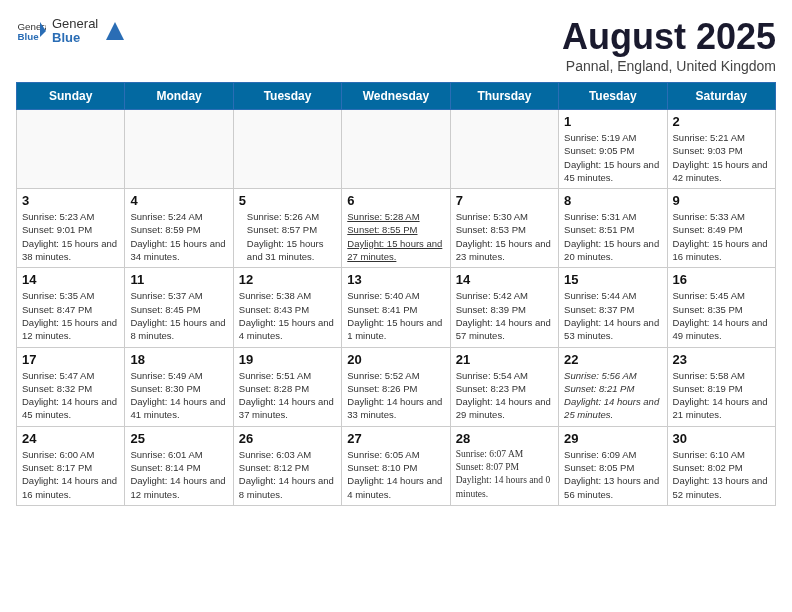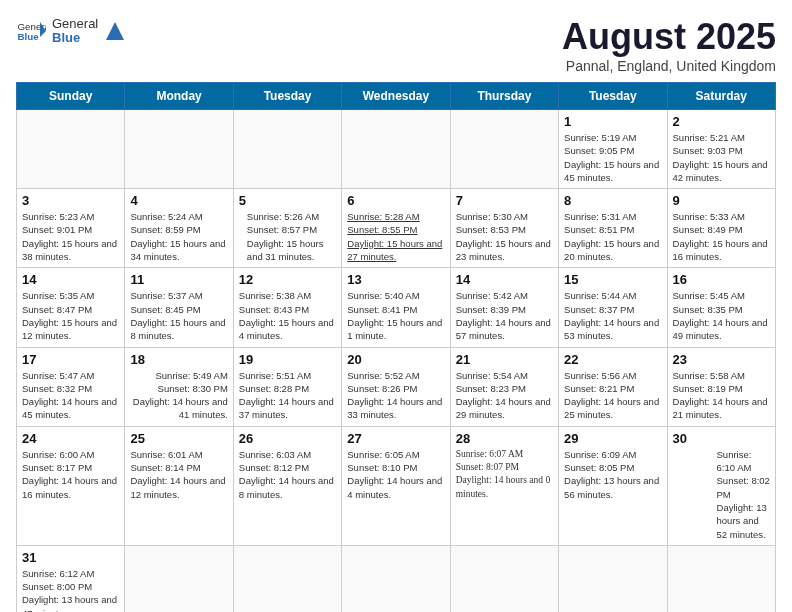--- a/index.html
+++ b/index.html
@@ -223,21 +223,21 @@
       </tr>
       <tr>
         <td>
           <span class="day-number">17</span>
           <div class="day-info" style="white-space: pre-line;">Sunrise: 5:47 AM
 Sunset: 8:32 PM
 Daylight: 14 hours and 45 minutes.</div>
         </td>
         <td>
           <span class="day-number">18</span>
-          <div class="day-info" style="white-space: pre-line; text-align: right;">Sunrise: 5:49 AM
+          <div class="day-info" style="white-space: pre-line;">Sunrise: 5:49 AM
 Sunset: 8:30 PM
 Daylight: 14 hours and 41 minutes.</div>
         </td>
         <td>
           <span class="day-number">19</span>
           <div class="day-info" style="white-space: pre-line;">Sunrise: 5:51 AM
 Sunset: 8:28 PM
 Daylight: 14 hours and 37 minutes.</div>
         </td>
         <td>
@@ -247,21 +247,21 @@
 Daylight: 14 hours and 33 minutes.</div>
         </td>
         <td>
           <span class="day-number">21</span>
           <div class="day-info" style="white-space: pre-line;">Sunrise: 5:54 AM
 Sunset: 8:23 PM
 Daylight: 14 hours and 29 minutes.</div>
         </td>
         <td>
           <span class="day-number">22</span>
-          <div class="day-info" style="white-space: pre-line;">Sunrise: 5:56 AM
+          <div class="day-info" style="white-space: pre-line; font-style: italic;">Sunrise: 5:56 AM
 Sunset: 8:21 PM
 Daylight: 14 hours and 25 minutes.</div>
         </td>
         <td>
           <span class="day-number">23</span>
           <div class="day-info" style="white-space: pre-line;">Sunrise: 5:58 AM
 Sunset: 8:19 PM
 Daylight: 14 hours and 21 minutes.</div>
         </td>
       </tr>
@@ -297,33 +297,19 @@
 Daylight: 14 hours and 0 minutes.</div>
         </td>
         <td>
           <span class="day-number">29</span>
           <div class="day-info" style="white-space: pre-line;">Sunrise: 6:09 AM
 Sunset: 8:05 PM
 Daylight: 13 hours and 56 minutes.</div>
         </td>
         <td>
           <span class="day-number">30</span>
-          <div class="day-info" style="white-space: pre-line; margin-left: 44px;">Sunrise: 6:10 AM
+          <div class="day-info" style="white-space: pre-line;">Sunrise: 6:10 AM
 Sunset: 8:02 PM
 Daylight: 13 hours and 52 minutes.</div>
         </td>
-      </tr>
-      <tr>
-        <td>
-          <span class="day-number">31</span>
-          <div class="day-info" style="white-space: pre-line;">Sunrise: 6:12 AM
-Sunset: 8:00 PM
-Daylight: 13 hours and 47 minutes.</div>
-        </td>
-        <td class="empty"></td>
-        <td class="empty"></td>
-        <td class="empty"></td>
-        <td class="empty"></td>
-        <td class="empty"></td>
-        <td class="empty"></td>
       </tr>
     </tbody>
 </table>
 
 </body></html>

